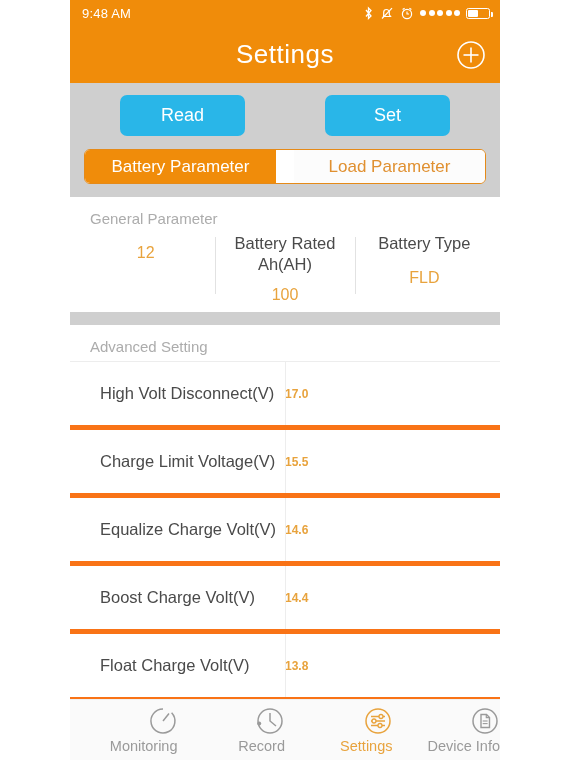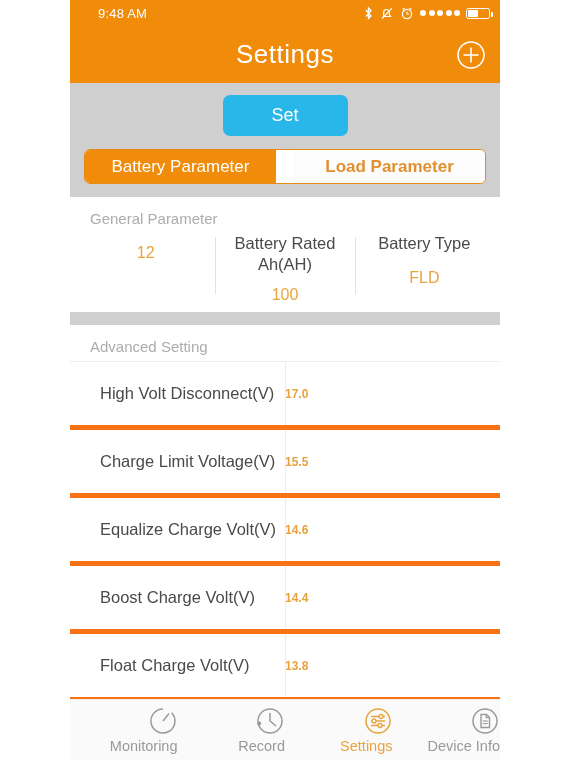--- a/index.html
+++ b/index.html
@@ -22,21 +22,21 @@
     background: #ffffff;
     overflow: hidden;
   }
 
   
   .statusbar {
     height: 26px;
     background: #F08C0A;
     display: flex;
     align-items: center;
-    padding: 0 10px 0 28px;
+    padding: 0 10px 0 12px;
     box-sizing: border-box;
     color: #ffffff;
   }
   .status-time {
     font-size: 13px;
     letter-spacing: 0.2px;
     color: #fff;
   }
   .status-right {
     margin-left: auto;
@@ -143,21 +143,20 @@
     font-size: 17px;
     cursor: pointer;
   }
   .seg.active {
     background: #F08C0A;
     color: #ffffff;
   }
   .seg.inactive {
     background: #FCFCFC;
     color: #E09030;
-    font-weight: bold;
   }
 
   
   .section-title {
     color: #ACACAC;
     font-size: 15px;
     padding: 13px 0 6px 20px;
   }
   .general-grid {
     display: flex;
@@ -296,20 +295,21 @@
     <span class="header-title">Settings</span>
     <svg class="header-add" viewBox="0 0 30 30">
       <circle cx="15" cy="15" r="13" fill="none" stroke="#ffffff" stroke-width="1.6"></circle>
       <line x1="15" y1="7.5" x2="15" y2="22.5" stroke="#ffffff" stroke-width="1.6"></line>
       <line x1="7.5" y1="15" x2="22.5" y2="15" stroke="#ffffff" stroke-width="1.6"></line>
     </svg>
   </div>
 
   <div class="actionbar">
     <div class="btn-row">
+      <button class="btn">Read</button>
       <button class="btn">Set</button>
     </div>
     <div class="segmented">
       <div class="seg active">Battery Parameter</div>
       <div class="seg inactive">Load Parameter</div>
     </div>
   </div>
 
   <div class="section-title">General Parameter</div>
   <div class="general-grid">

